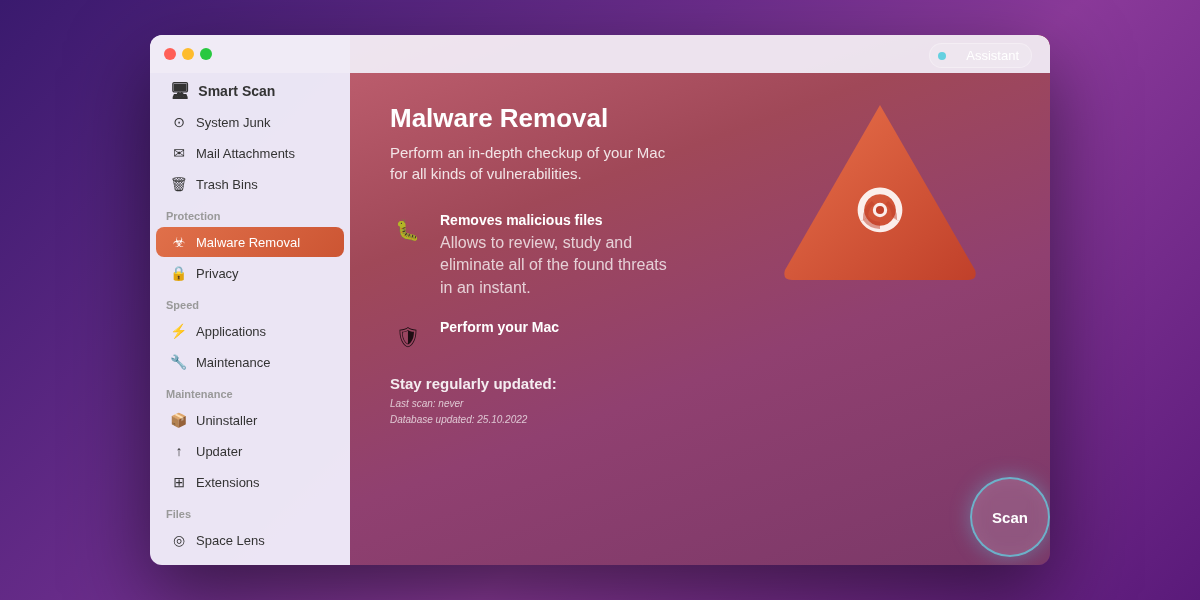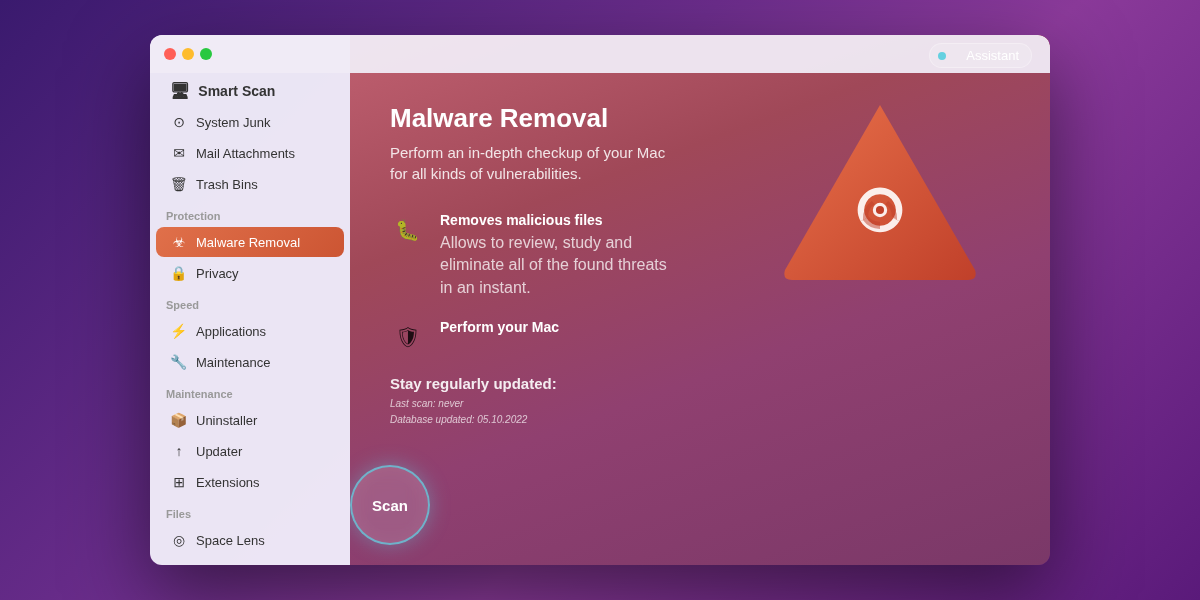--- a/index.html
+++ b/index.html
@@ -184,22 +184,22 @@
       height: 200px;
     }
 
     
     .scan-button-container {
       position: absolute;
       bottom: 0;
       left: 0;
       right: 0;
       display: flex;
-      justify-content: flex-start;
-      padding-bottom: 20px;
+      justify-content: flex-end;
+      padding-bottom: 8px;
       z-index: 5;
     }
     .scan-button {
       width: 80px;
       height: 80px;
       border-radius: 50%;
       background: rgba(255,255,255,0.15);
       border: 2.5px solid rgba(100,200,220,0.8);
       color: white;
       font-size: 15px;
@@ -361,21 +361,21 @@
       <div class="feature">
         <div class="feature-icon">🛡</div>
         <div class="feature-text">
           <div class="feature-title">Perform your Mac</div>
         </div>
       </div>
 
       <div class="stay-updated">
         <div class="stay-updated-title">Stay regularly updated:</div>
         <div class="stay-updated-info">Last scan: never</div>
-        <div class="stay-updated-info">Database updated: 05.10.2022</div>
+        <div class="stay-updated-info">Database updated: 25.10.2022</div>
       </div>
     </div>
 
     <div class="scan-button-container">
       <button class="scan-button">Scan</button>
     </div>
 
   </div>
 </div>
 

